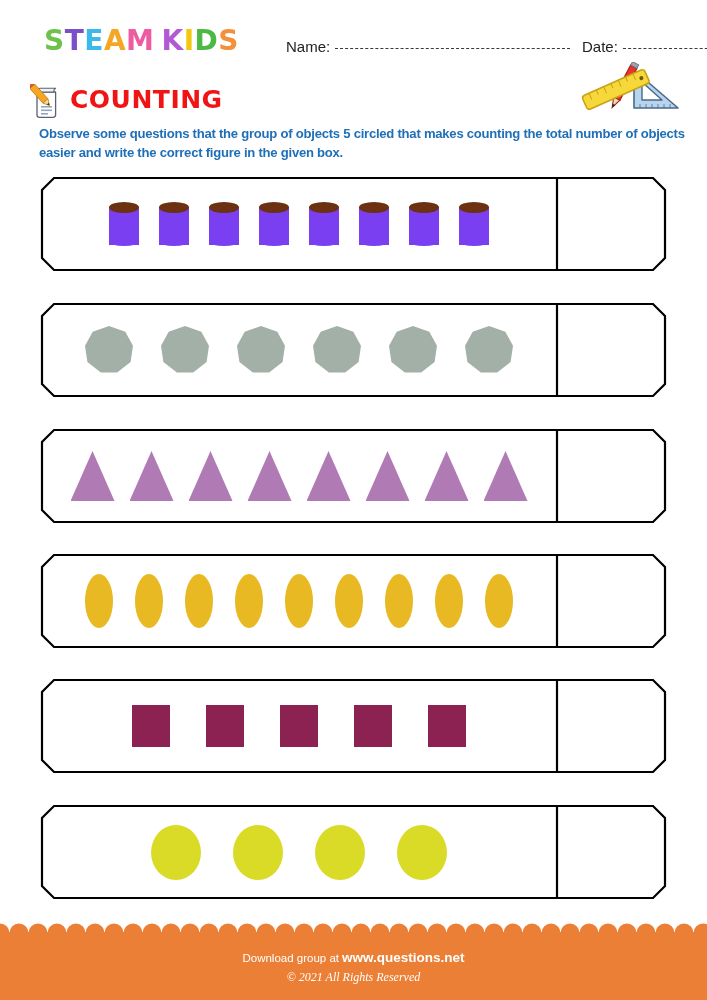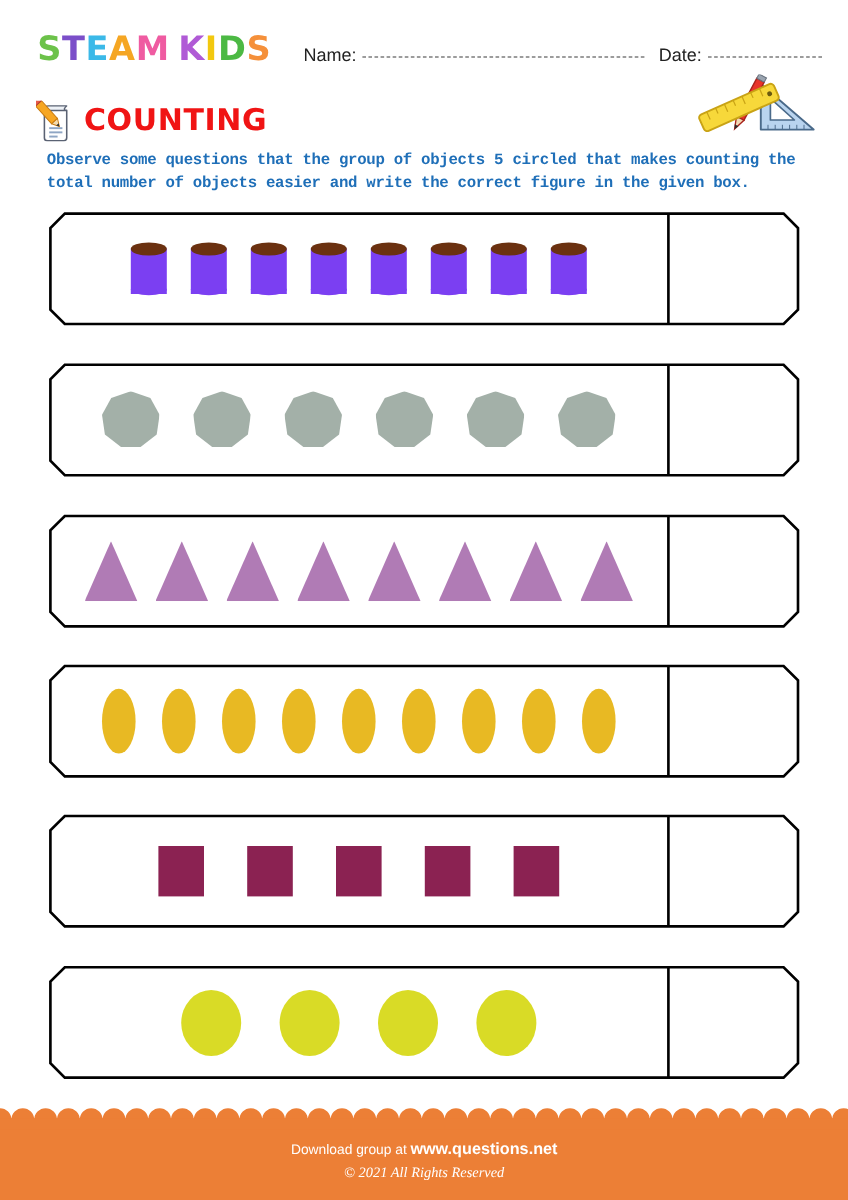--- a/index.html
+++ b/index.html
@@ -12,21 +12,21 @@
     height: 1000px;
     position: relative;
     overflow: hidden;
     font-family: "Liberation Sans", sans-serif;
     -webkit-font-smoothing: antialiased;
   }
 
   
   #header {
     position: absolute;
-    left: 1px; top: 0;
+    left: 14px; top: 0;
     width: 682px; height: 78px;
   }
 
   #logo-block {
     position: absolute;
     left: 30px; top: 27px;
     width: 200px;
   }
   #logo-word {
     font-family: "DejaVu Sans", sans-serif;
@@ -66,21 +66,21 @@
 
   .field {
     position: absolute;
     font-family: "Liberation Sans", sans-serif;
     font-size: 15px;
     color: #222;
     white-space: nowrap;
   }
   #name-field { left: 252px; top: 38px; }
   #date-field { left: 548px; top: 38px; }
-  .field-label { display: inline-block; vertical-align: baseline; }
+  .field-label { display: inline-block; vertical-align: baseline; margin-left: 20px; }
   .field-line {
     display: inline-block;
     vertical-align: 3px;
     border-bottom: 1.4px dashed #3a3a3a;
     margin-left: 5px;
   }
   #name-field .field-line { width: 235px; }
   #date-field .field-line { width: 95px; }
 
   
@@ -109,21 +109,21 @@
     position: absolute;
     left: 578px; top: 62px;
     width: 108px; height: 56px;
   }
 
   
   #instruction {
     position: absolute;
     left: 39px; top: 124px;
     width: 648px;
-    font-family: Liberation Mono, monospace;
+    font-family: Liberation Sans, sans-serif;
     font-weight: 700;
     font-size: 13.1px;
     line-height: 19px;
     color: #1f6fb8;
     letter-spacing: -0.25px;
   }
 
   
   #rows {
     position: absolute;

